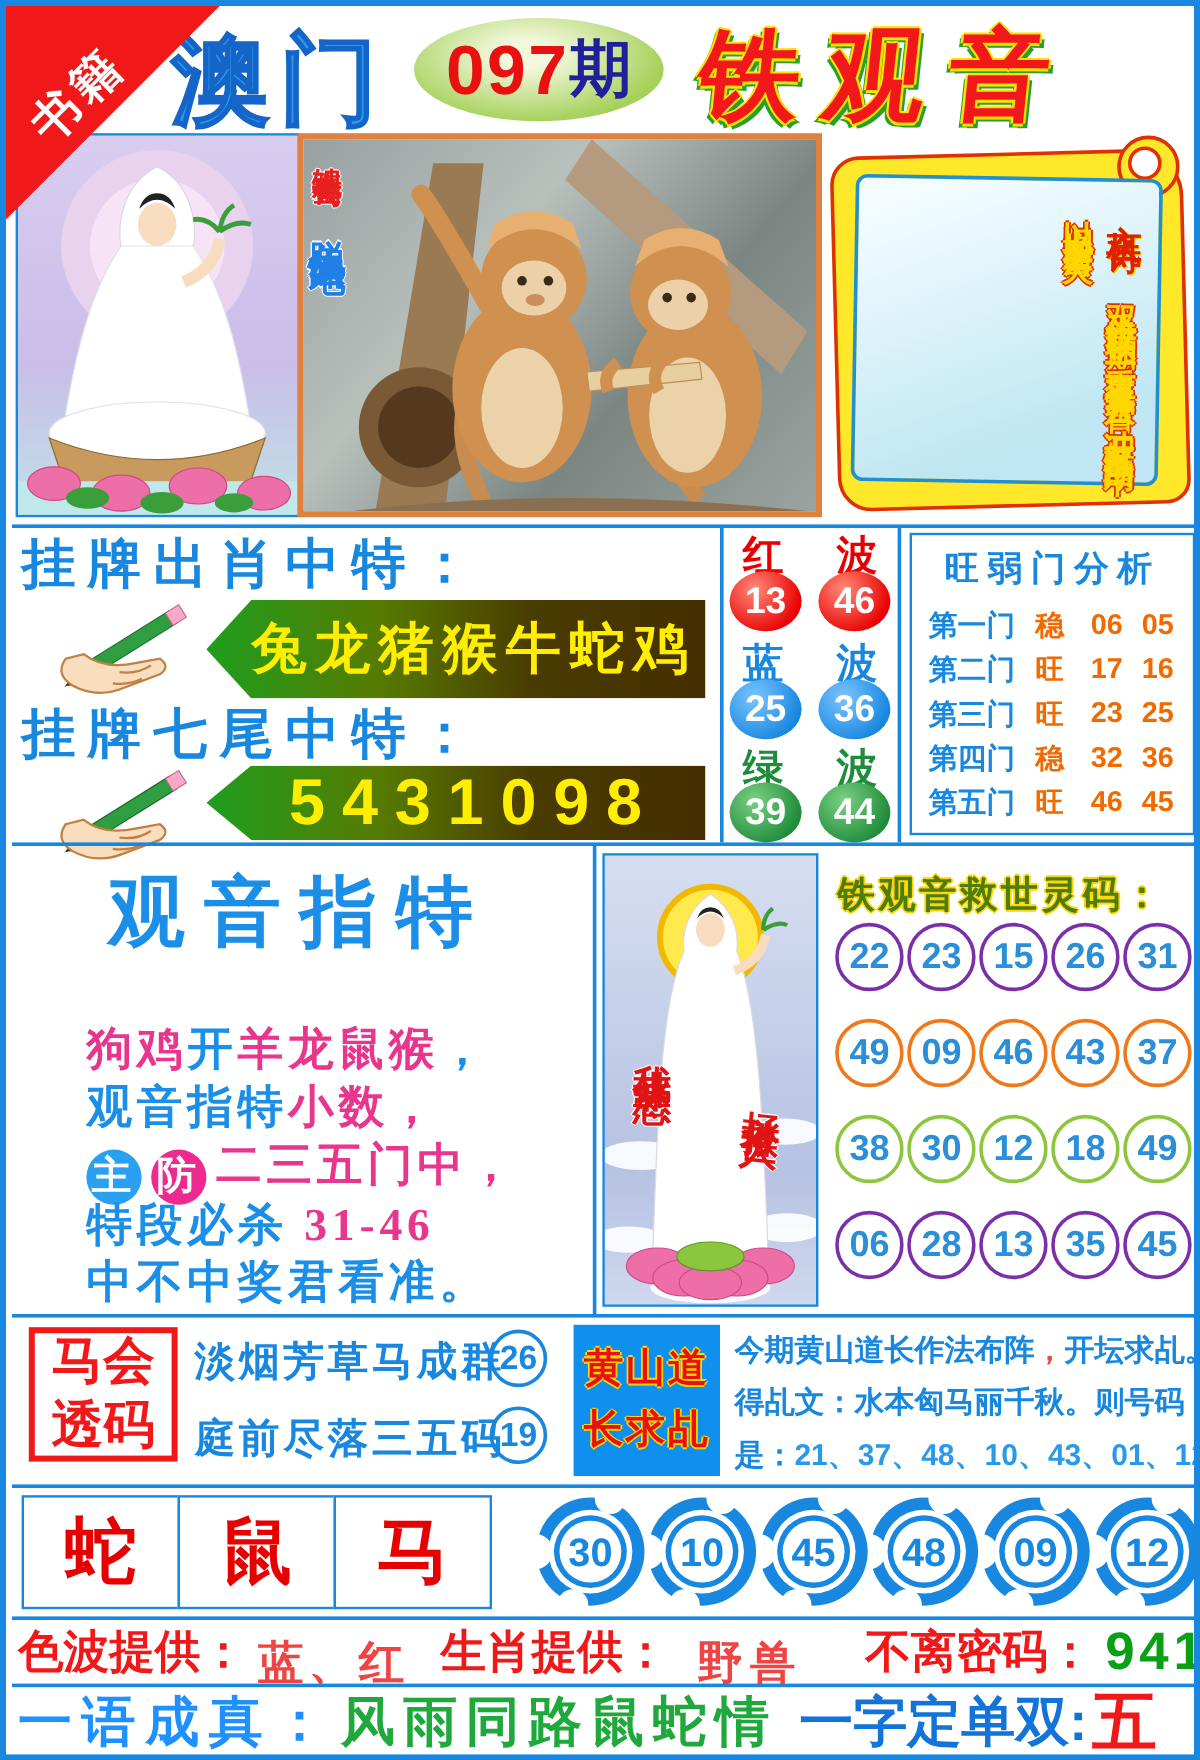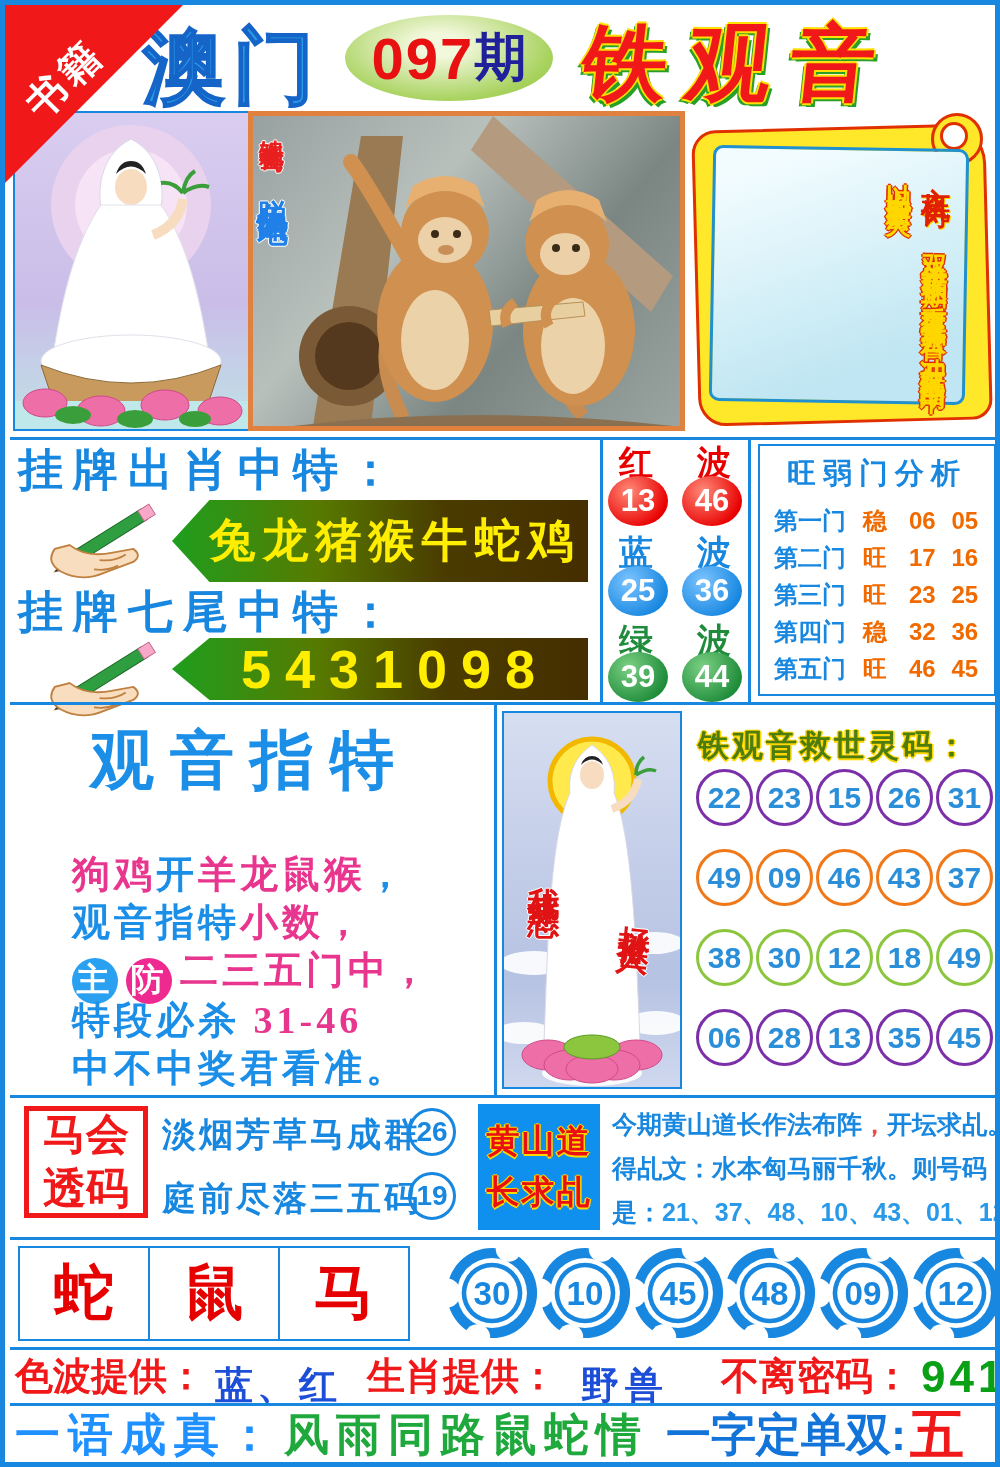--- a/index.html
+++ b/index.html
@@ -116,21 +116,21 @@
   #ztable{position:absolute;left:8px;top:6px;width:392px;height:95px;display:flex;}
   .zcell{flex:1;border:2px solid #1787e0;margin-left:-2px;background:#fff;display:flex;
       align-items:center;justify-content:center;font-size:60px;font-weight:bold;color:#e60000;
       font-family:"Liberation Serif",serif;}
   .zcell:first-child{margin-left:0;}
   .bballs{position:absolute;left:436px;top:2px;width:556px;height:102px;display:flex;justify-content:space-between;}
   .bball{width:92px;height:102px;}
 
   
   .rowline{position:absolute;left:10px;right:5px;display:flex;align-items:center;font-weight:bold;white-space:nowrap;}
-  .lab-red{color:#f01818;} .val-navy{color:#1d4ed8;margin-top:18px;} .val-green{color:#0aa016;}
+  .lab-red{color:#f01818;} .val-navy{color:#ef4444;margin-top:18px;} .val-green{color:#0aa016;}
 </style>
 </head>
 <body>
 
 <div id="page">
 
   <div class="ribbon">
     <span>书籍</span>
   </div>
   <div class="region">澳门</div>

